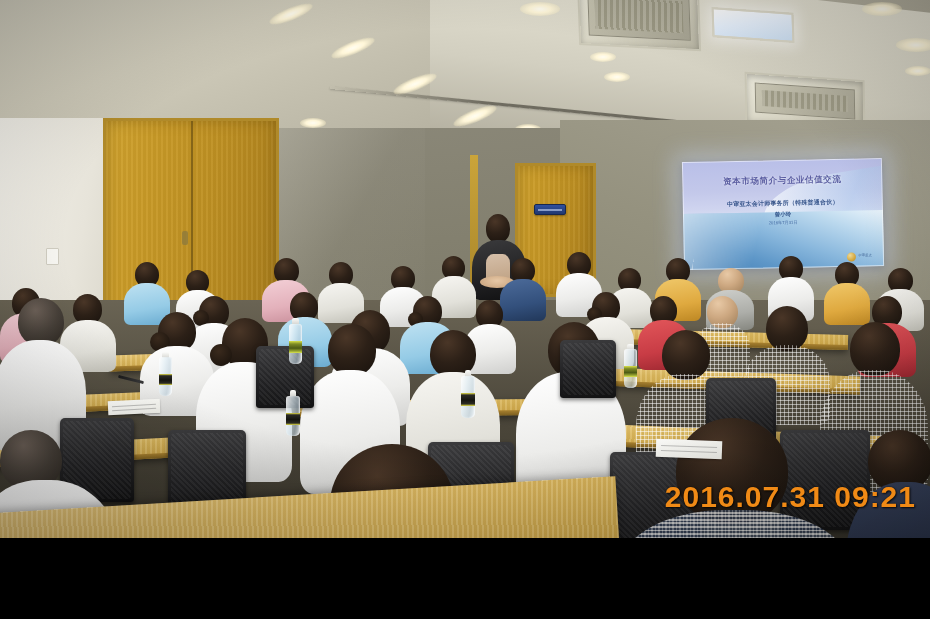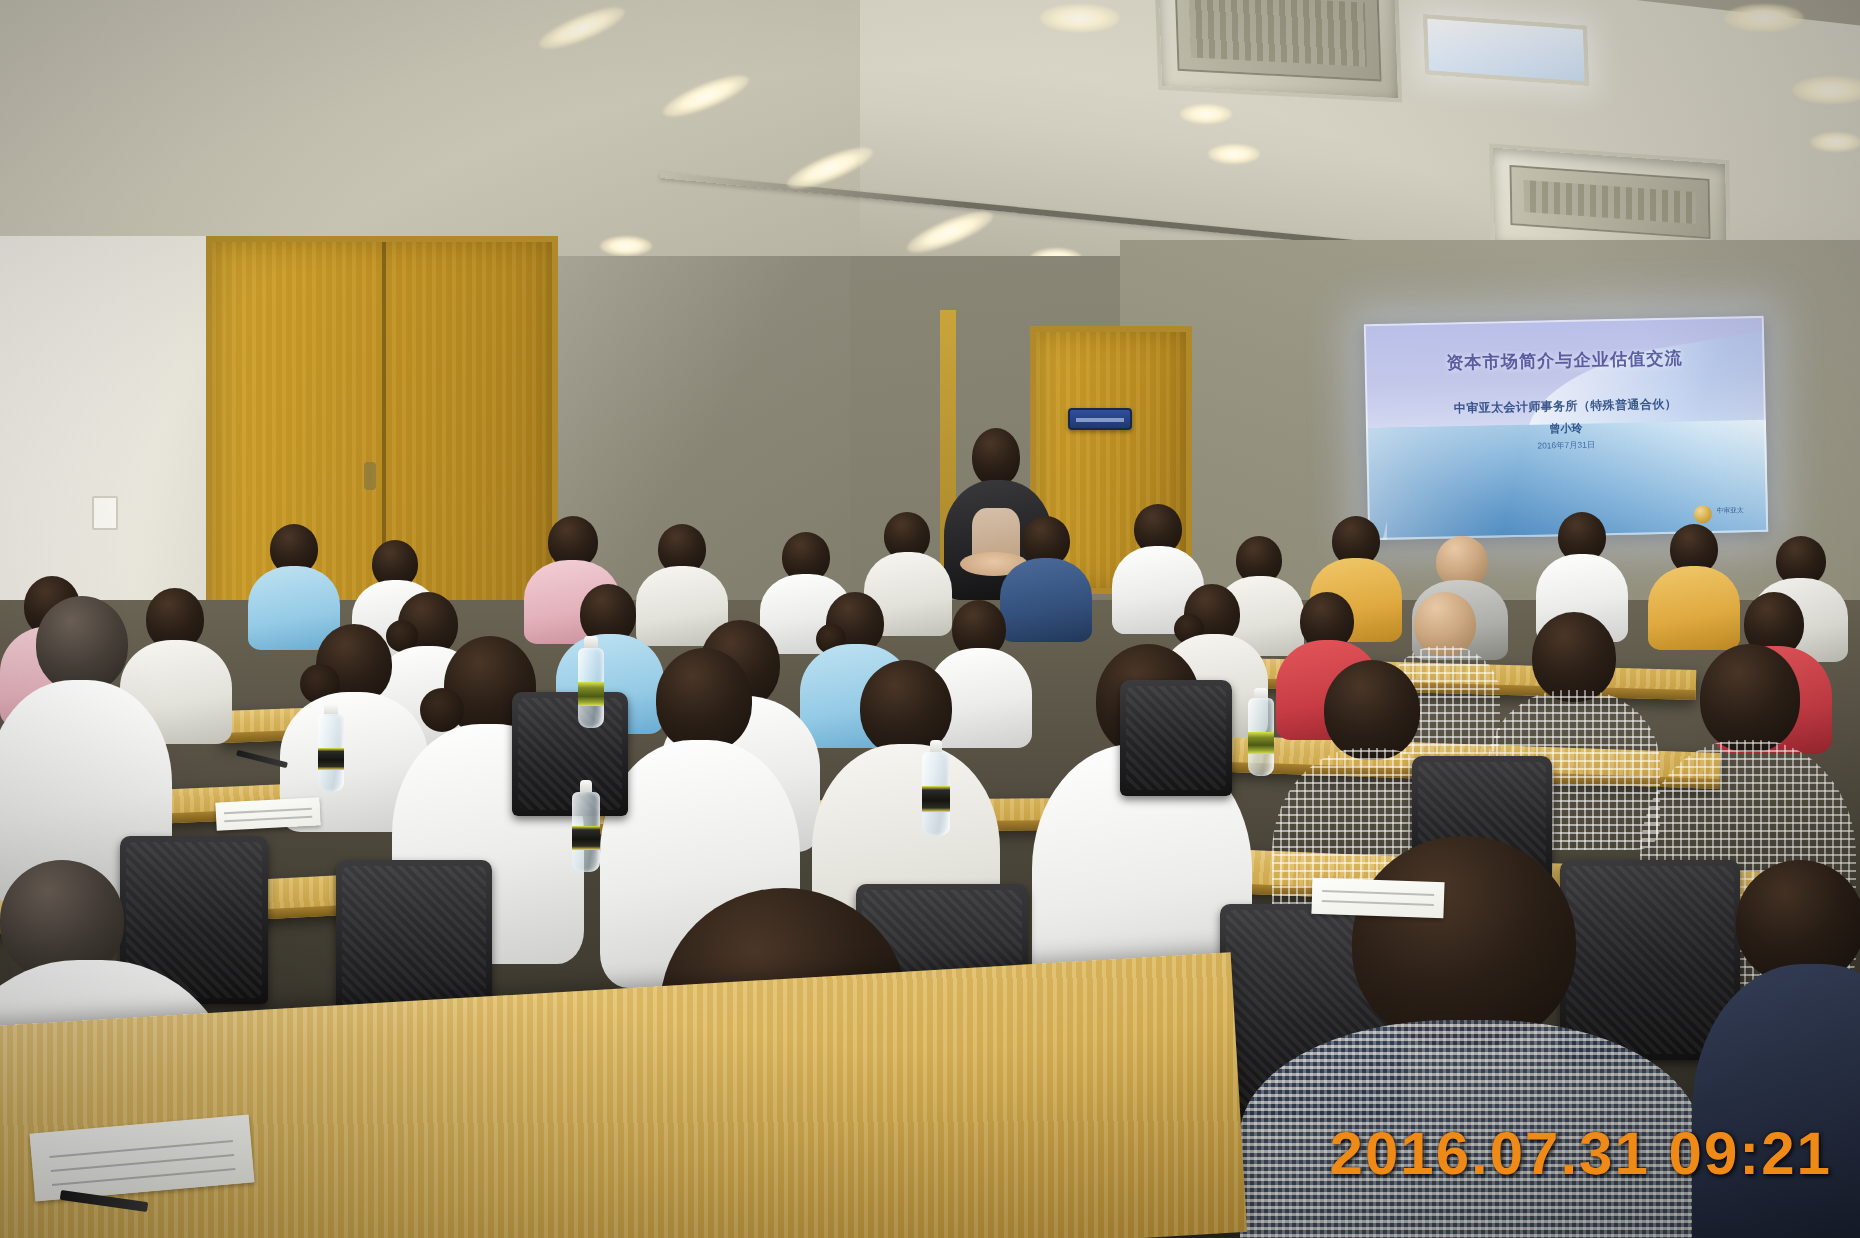--- a/index.html
+++ b/index.html
@@ -1,19 +1,19 @@
 <!DOCTYPE html>
 <html><head>
 <meta charset="utf-8">
 <style>
   html,body{margin:0;padding:0;background:#000;}
   body{font-family:"Liberation Sans",sans-serif;}
 
   #scene{
-    position:relative;width:930px;height:619px;overflow:hidden;
+    position:relative;width:930px;height:538px;overflow:hidden;
     background:#14532d;
   }
 
   
   .ceiling{position:absolute;left:0;top:0;width:930px;height:150px;overflow:hidden;}
   .ceil-plane{
     position:absolute;left:-40px;top:-60px;width:1010px;height:215px;
     background:linear-gradient(165deg,#d9d6c6 0%,#cfcbba 30%,#b9b5a4 62%,#a09c8b 100%);
     transform:skewY(-5.2deg);
   }

